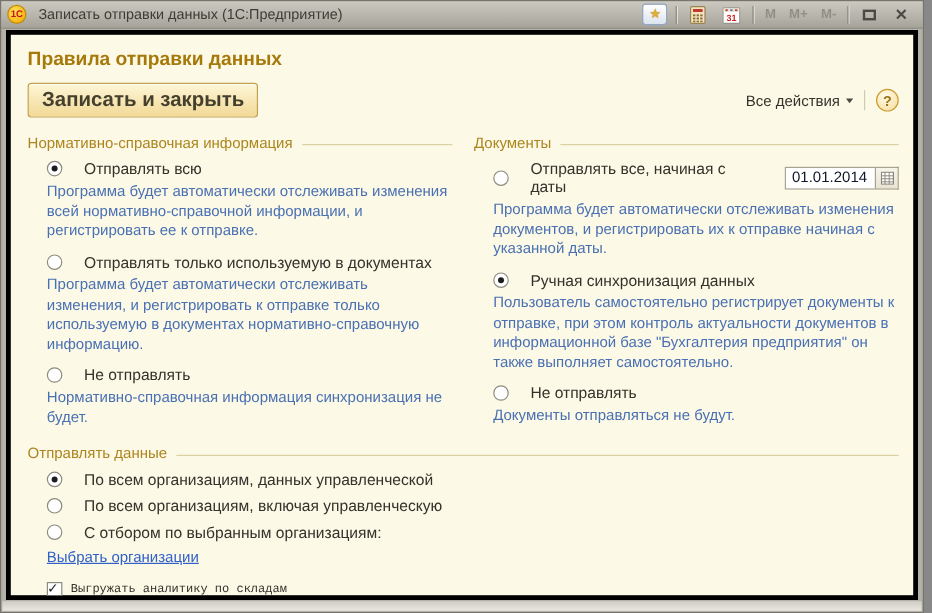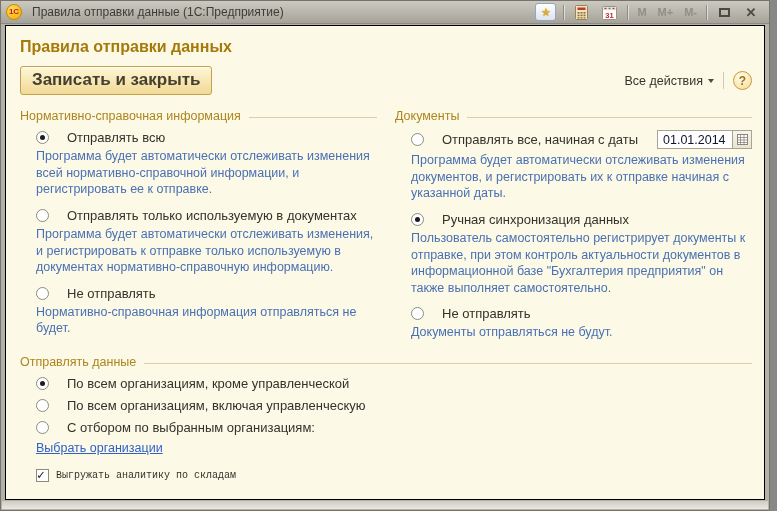--- a/index.html
+++ b/index.html
@@ -24,21 +24,21 @@
   .fav-btn { background:linear-gradient(#ffffff,#dde4ee); border:1px solid #93a7c4; border-radius:3px; }
   .fav-btn .star { color:#dfae32; font-size:11px; line-height:11px; text-shadow:0 0 1px #9c7714; }
   .tb-sep { width:1px; height:15px; background:#8d8b82; box-shadow:1px 0 0 rgba(255,255,255,.55); }
   .mem { color:#918f86; font-size:11px; font-weight:bold; padding:0 2px; }
   .winbtn { color:#4b4a42; font-size:13px; font-weight:bold; width:20px; height:18px;
             display:flex; align-items:center; justify-content:center; cursor:default; }
   .max-glyph { width:11px; height:9px; border:2px solid #4b4a42; }
 
   
   .content { position:absolute; left:4px; right:4px; top:24px; bottom:10px;
-             background:#fcfae6; border:1px solid #000000;
+             background:#fcfae6; border:4px solid #000000;
              padding:6px 12px 0 14px; overflow:hidden; }
   .footer-strip { position:absolute; left:1px; right:1px; bottom:1px; height:8px;
                   background:linear-gradient(#cfcdc4,#e8e7e0); }
 
   .page-title { font-size:16px; font-weight:bold; color:#a6790a; margin:6px 0 10px; }
 
   .cmdbar { display:flex; align-items:center; margin-bottom:10px; }
   .btn-main { font-family:inherit; font-size:17px; font-weight:bold; color:#45402e;
               background:linear-gradient(#fdf6d7,#f2d996); border:1px solid #c3a24e;
               border-radius:3px; padding:3px 11px 4px; box-shadow:inset 0 1px 0 #fffdf0;
@@ -86,21 +86,21 @@
   .checkbox.on::after { content:"✓"; position:absolute; left:0; top:-3px;
                         font-size:13px; font-weight:bold; color:#1b1b1b; }
 </style>
 </head>
 <body>
 
 <div class="window">
 
   <div class="titlebar">
     <div class="logo">1С</div>
-    <div class="win-title">Правила отправки данные  (1С:Предприятие)</div>
+    <div class="win-title">Записать отправки данных  (1С:Предприятие)</div>
     <div class="tb-right">
       <div class="tb-btn fav-btn">
         <span class="star">★</span>
       </div>
       <div class="tb-sep"></div>
       <div class="tb-btn">
         <svg width="15" height="15" viewBox="0 0 15 15">
           <rect x="1.5" y="0.5" width="12" height="14" rx="1" fill="#f2e4c2" stroke="#9b8350"></rect>
           <rect x="3.5" y="2.5" width="8" height="2.5" fill="#c03a2a"></rect>
           <g fill="#8a6f35">
@@ -173,21 +173,21 @@
         <div class="radio-row">
           <span class="radio"></span>
           <span>Отправлять только используемую в документах</span>
         </div>
         <div class="desc">Программа будет автоматически отслеживать изменения, и регистрировать к отправке только используемую в документах нормативно-справочную информацию.</div>
 
         <div class="radio-row">
           <span class="radio"></span>
           <span>Не отправлять</span>
         </div>
-        <div class="desc">Нормативно-справочная информация отправляться не будет.</div>
+        <div class="desc">Нормативно-справочная информация синхронизация не будет.</div>
       </div>
 
       <div class="col">
         <div class="group-head">
           <span>Документы</span>
           <span class="rule"></span>
         </div>
 
         <div class="radio-row with-date">
           <span class="radio"></span>
@@ -219,21 +219,21 @@
     </div>
 
     <div>
       <div class="group-head">
         <span>Отправлять данные</span>
         <span class="rule"></span>
       </div>
 
       <div class="radio-row">
         <span class="radio on"></span>
-        <span>По всем организациям, кроме управленческой</span>
+        <span>По всем организациям, данных управленческой</span>
       </div>
       <div class="radio-row">
         <span class="radio"></span>
         <span>По всем организациям, включая управленческую</span>
       </div>
       <div class="radio-row">
         <span class="radio"></span>
         <span>С отбором по выбранным организациям:</span>
       </div>
       <a class="link">Выбрать организации</a>

